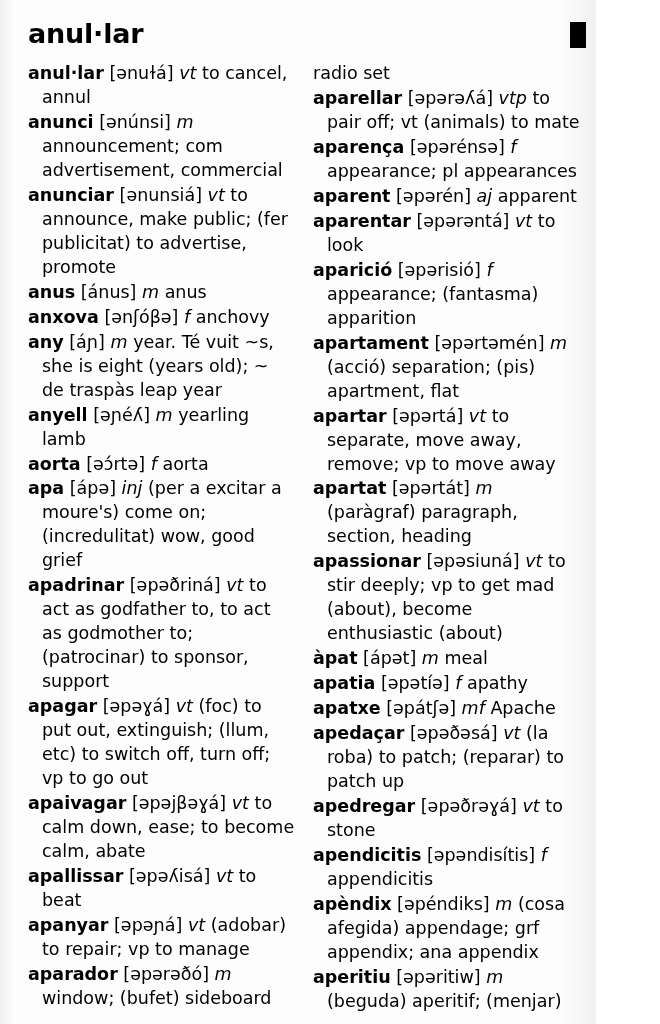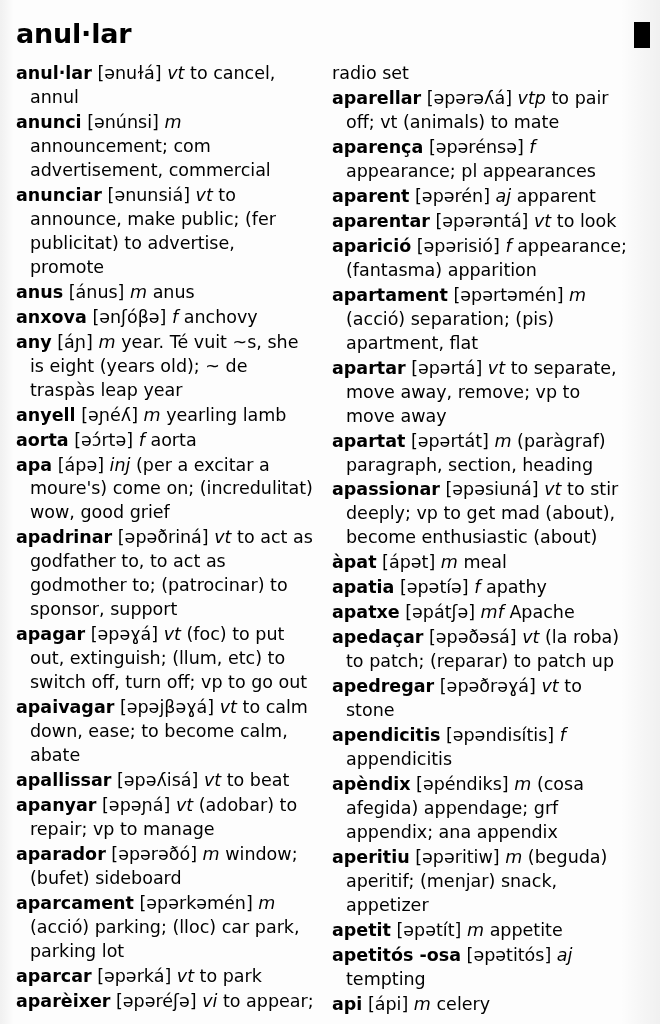--- a/index.html
+++ b/index.html
@@ -11,25 +11,25 @@
     width: 660px;
     height: 1024px;
     font-family: "DejaVu Sans", sans-serif;
     color: #000000;
     overflow: hidden;
     position: relative;
   }
   .page {
     position: absolute;
     left: 0; top: 0;
-    width: 660px;
+    width: 596px;
     height: 1024px;
     background: #fdfdfd;
     box-sizing: border-box;
-    padding: 18px 16px 6px 16px;
+    padding: 18px 16px 6px 28px;
   }
   
   .page:before {
     content: "";
     position: absolute;
     left: 0; top: 0; right: 0; bottom: 0;
     background: linear-gradient(90deg, rgba(0,0,0,0.05) 0px, rgba(0,0,0,0.0) 14px, rgba(0,0,0,0.0) 94%, rgba(0,0,0,0.05) 100%);
     pointer-events: none;
   }
   .headword-bar {

